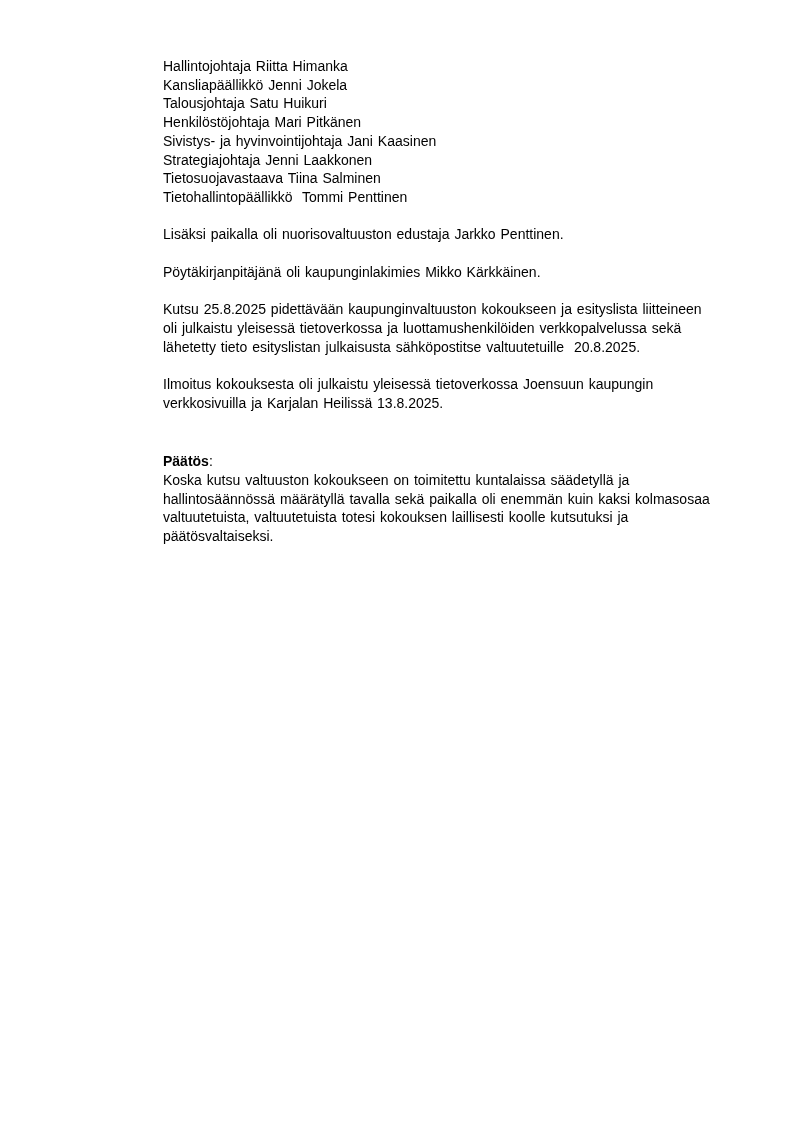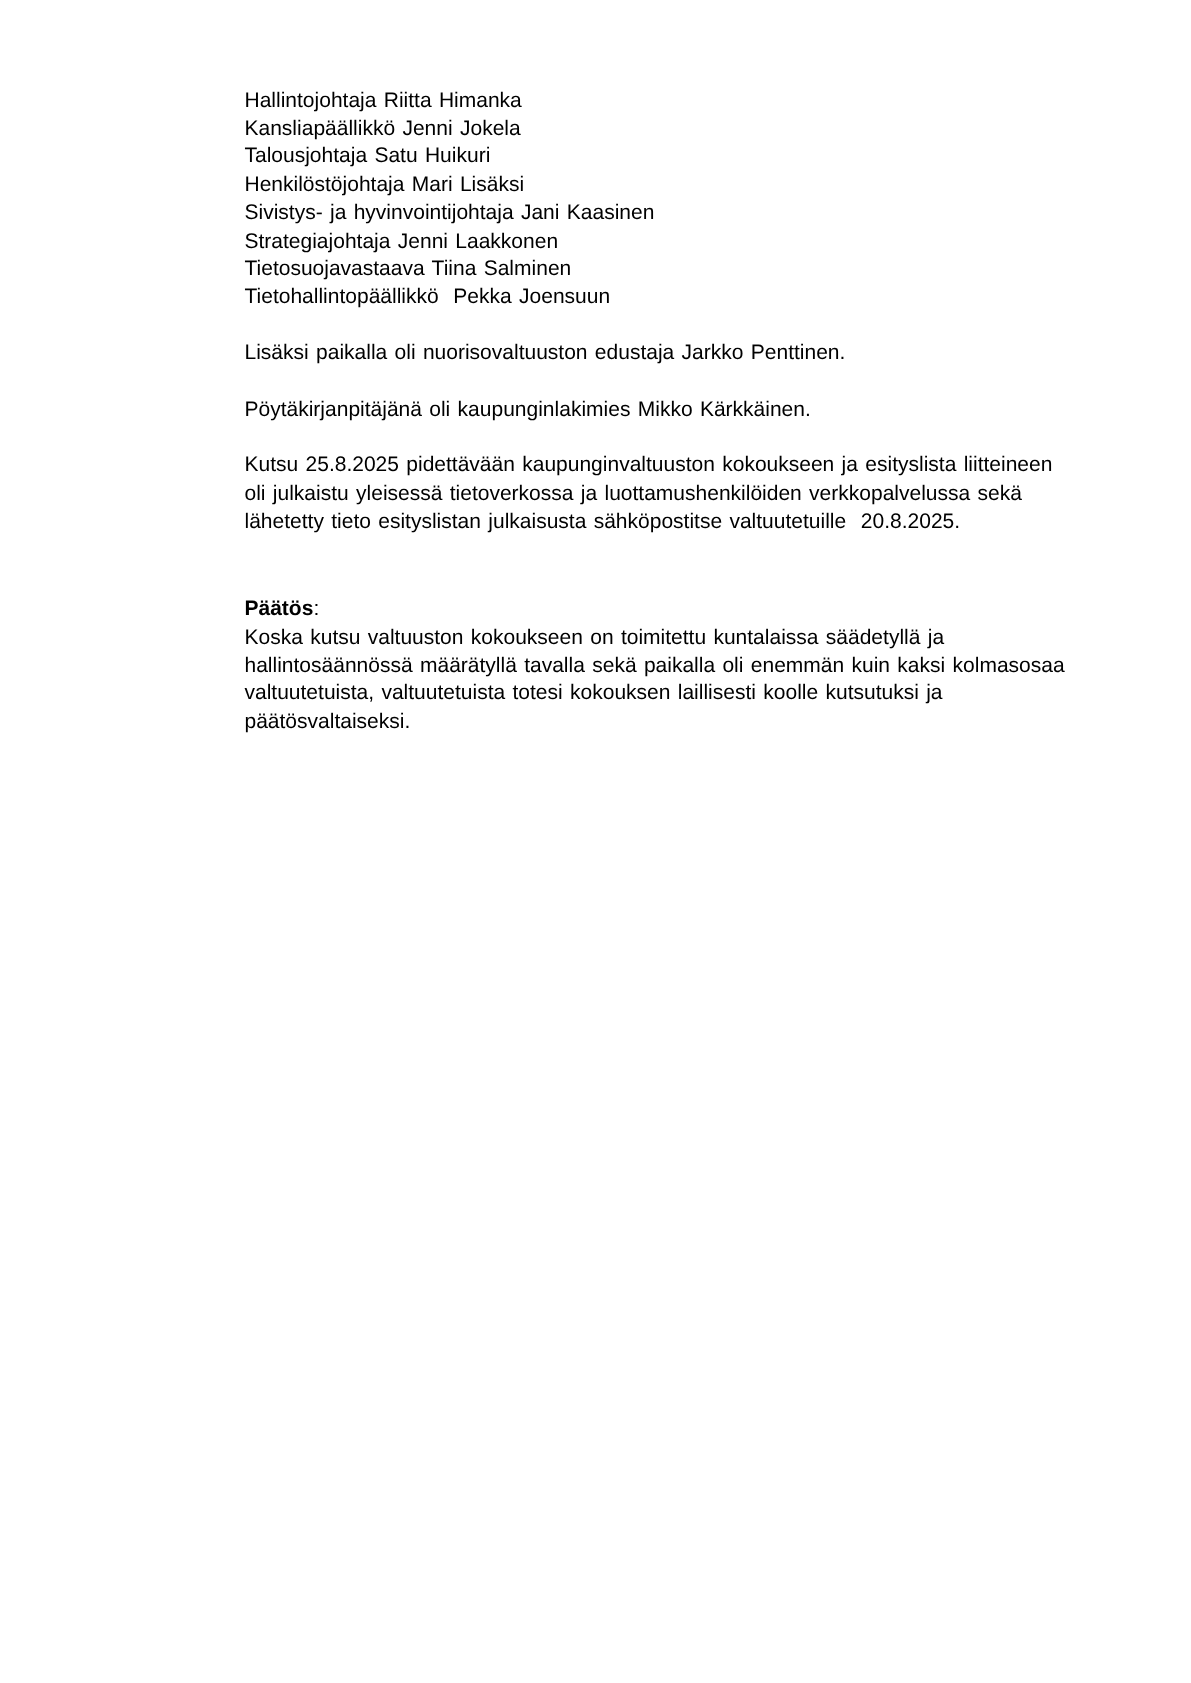--- a/index.html
+++ b/index.html
@@ -32,41 +32,45 @@
 </head>
 <body>
 
 <div class="page">
   <div class="content">
 
     <div class="para">
       <div class="line">Hallintojohtaja Riitta Himanka</div>
       <div class="line">Kansliapäällikkö Jenni Jokela</div>
       <div class="line">Talousjohtaja Satu Huikuri</div>
-      <div class="line">Henkilöstöjohtaja Mari Lisäksi</div>
+      <div class="line">Henkilöstöjohtaja Mari Pitkänen</div>
       <div class="line">Sivistys- ja hyvinvointijohtaja Jani Kaasinen</div>
       <div class="line">Strategiajohtaja Jenni Laakkonen</div>
       <div class="line">Tietosuojavastaava Tiina Salminen</div>
-      <div class="line">Tietohallintopäällikkö  Pekka Joensuun</div>
+      <div class="line">Tietohallintopäällikkö  Tommi Penttinen</div>
     </div>
 
     <div class="para">
       <div class="line">Lisäksi paikalla oli nuorisovaltuuston edustaja Jarkko Penttinen.</div>
     </div>
 
     <div class="para">
       <div class="line">Pöytäkirjanpitäjänä oli kaupunginlakimies Mikko Kärkkäinen.</div>
     </div>
 
     <div class="para">
       <div class="line">Kutsu 25.8.2025 pidettävään kaupunginvaltuuston kokoukseen ja esityslista liitteineen</div>
       <div class="line">oli julkaistu yleisessä tietoverkossa ja luottamushenkilöiden verkkopalvelussa sekä</div>
       <div class="line">lähetetty tieto esityslistan julkaisusta sähköpostitse valtuutetuille  20.8.2025.</div>
     </div>
 
+    <div class="para">
+      <div class="line">Ilmoitus kokouksesta oli julkaistu yleisessä tietoverkossa Joensuun kaupungin</div>
+      <div class="line">verkkosivuilla ja Karjalan Heilissä 13.8.2025.</div>
+    </div>
 
     <div class="para">
       <div class="line"><span class="bold">Päätös</span><span>:</span></div>
       <div class="line">Koska kutsu valtuuston kokoukseen on toimitettu kuntalaissa säädetyllä ja</div>
       <div class="line">hallintosäännössä määrätyllä tavalla sekä paikalla oli enemmän kuin kaksi kolmasosaa</div>
       <div class="line">valtuutetuista, valtuutetuista totesi kokouksen laillisesti koolle kutsutuksi ja</div>
       <div class="line">päätösvaltaiseksi.</div>
     </div>
 
   </div>

